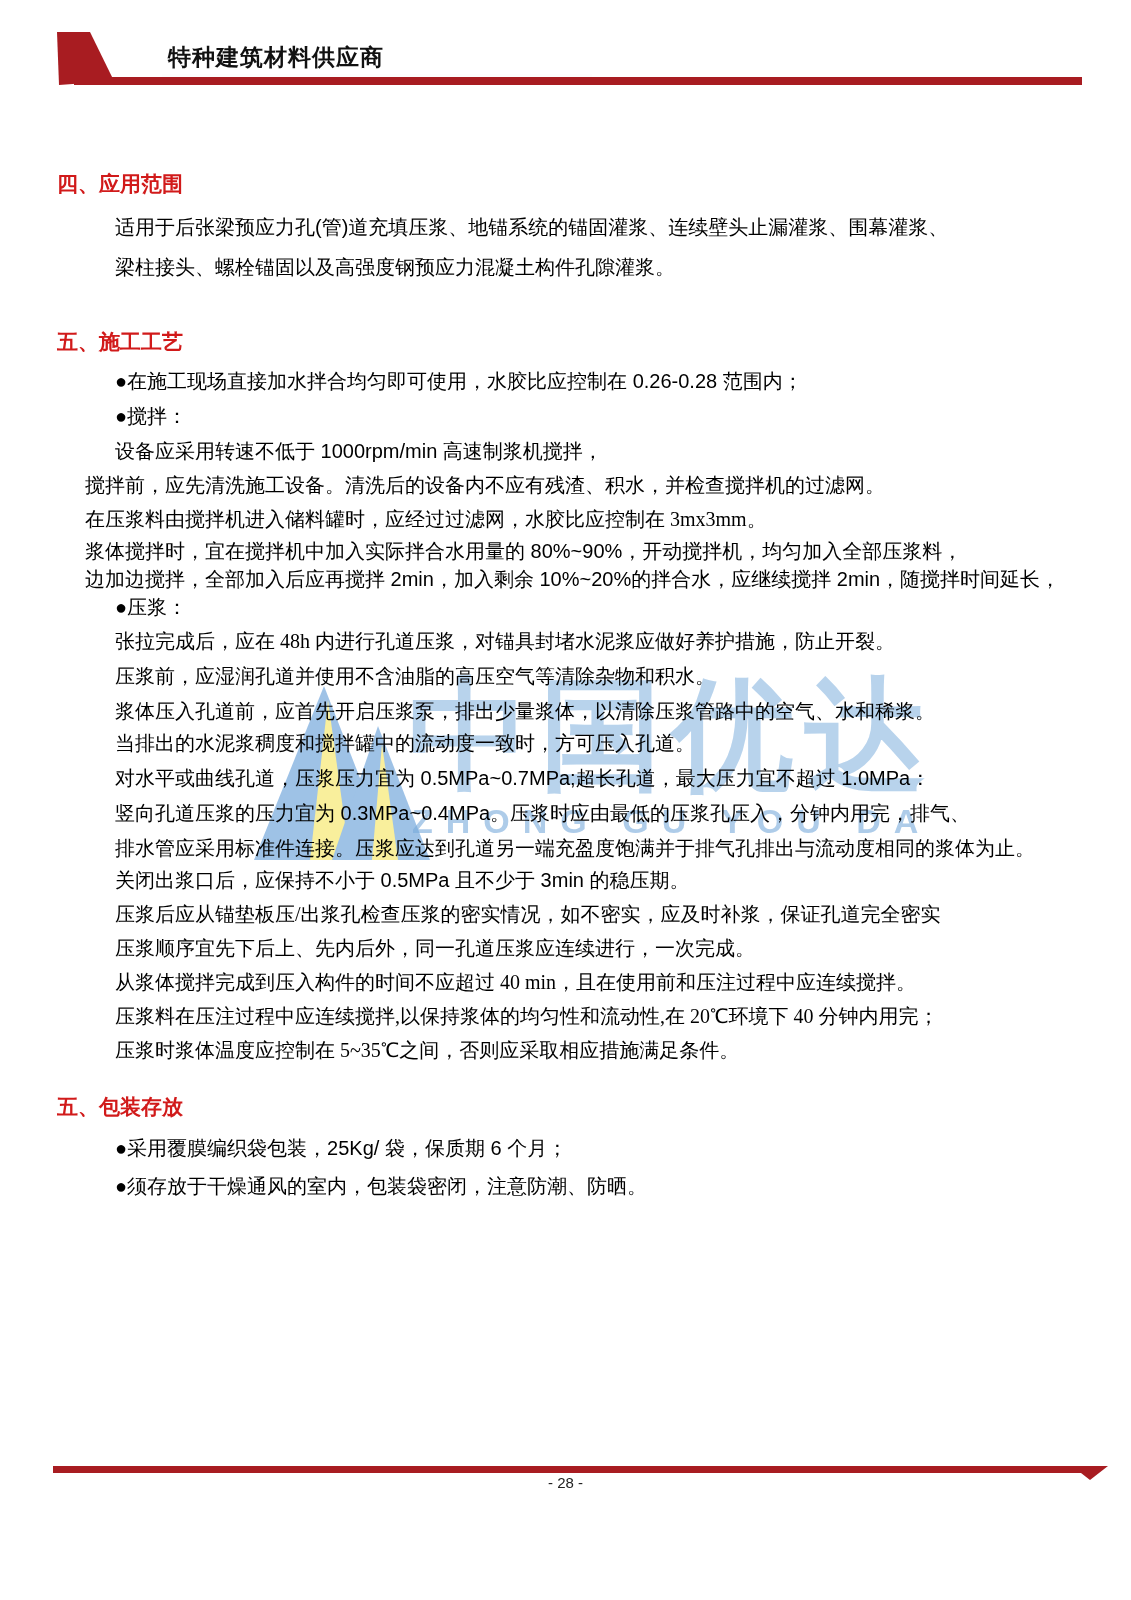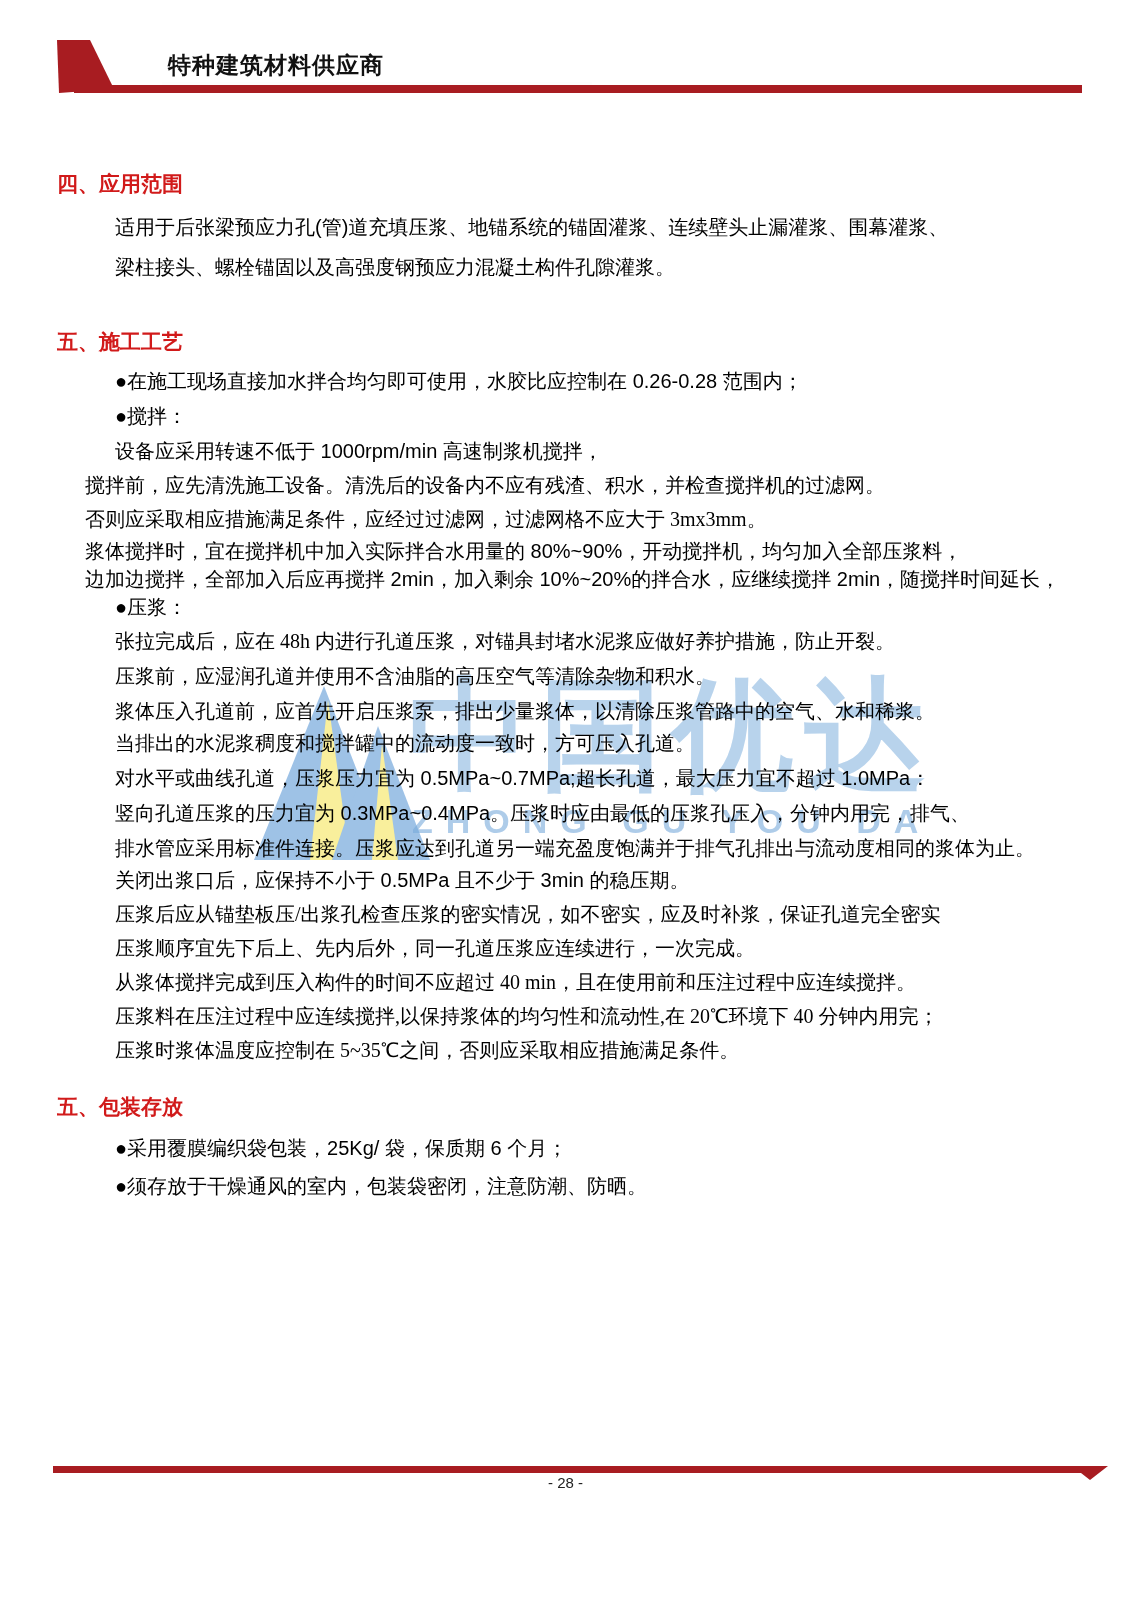--- a/index.html
+++ b/index.html
@@ -2,21 +2,21 @@
 <html><head>
 <meta charset="utf-8">
 <style>
   html,body{margin:0;padding:0;background:#ffffff;}
   .page{
     position:relative;width:1131px;height:1600px;background:#ffffff;
     overflow:hidden;font-family:"Liberation Sans","DejaVu Sans",sans-serif;
     color:#1a1a1a;
   }
   
-  .header{position:absolute;left:0;top:8px;width:1099px;height:100px;}
+  .header{position:absolute;left:0;top:0;width:1099px;height:100px;}
   .header-svg{position:absolute;left:52px;top:30px;}
   .header-title{
     position:absolute;left:168px;top:42px;font-size:23px;font-weight:bold;
     color:#111111;letter-spacing:1px;white-space:nowrap;
   }
   
   .watermark{position:absolute;left:0;top:0;width:1131px;height:1600px;z-index:0;pointer-events:none;}
   .wm-logo{position:absolute;left:252px;top:648px;opacity:.5;}
   .wm-cn{
     position:absolute;left:408px;top:655px;font-size:122px;font-weight:bold;
@@ -77,21 +77,21 @@
 
     <div class="sec-heading">四、应用范围</div>
     <div class="ln ind mt16">适用于后张梁预应力孔(管)道充填压浆、地锚系统的锚固灌浆、连续壁头止漏灌浆、围幕灌浆、</div>
     <div class="ln ind mt14">梁柱接头、螺栓锚固以及高强度钢预应力混凝土构件孔隙灌浆。</div>
 
     <div class="sec-heading mt48">五、施工工艺</div>
     <div class="ln ind mt12">●在施工现场直接加水拌合均匀即可使用，水胶比应控制在 0.26-0.28 范围内；</div>
     <div class="ln ind mt9">●搅拌：</div>
     <div class="ln ind mt9">设备应采用转速不低于 1000rpm/min 高速制浆机搅拌，</div>
     <div class="ln flush mt4">搅拌前，应先清洗施工设备。清洗后的设备内不应有残渣、积水，并检查搅拌机的过滤网。</div>
-    <div class="ln flush mt4">否则应采取相应措施满足条件，应经过过滤网，过滤网格不应大于 3mx3mm。</div>
+    <div class="ln flush mt4">在压浆料由搅拌机进入储料罐时，应经过过滤网，水胶比应控制在 3mx3mm。</div>
     <div class="ln flush mt6">浆体搅拌时，宜在搅拌机中加入实际拌合水用量的 80%~90%，开动搅拌机，均匀加入全部压浆料，</div>
     <div class="ln flush mt2">边加边搅拌，全部加入后应再搅拌 2min，加入剩余 10%~20%的拌合水，应继续搅拌 2min，随搅拌时间延长，</div>
     <div class="ln ind mt2">●压浆：</div>
     <div class="ln ind mt4">张拉完成后，应在 48h 内进行孔道压浆，对锚具封堵水泥浆应做好养护措施，防止开裂。</div>
     <div class="ln ind mt9">压浆前，应湿润孔道并使用不含油脂的高压空气等清除杂物和积水。</div>
     <div class="ln ind mt9">浆体压入孔道前，应首先开启压浆泵，排出少量浆体，以清除压浆管路中的空气、水和稀浆。</div>
     <div class="ln ind mt6">当排出的水泥浆稠度和搅拌罐中的流动度一致时，方可压入孔道。</div>
     <div class="ln ind mt9">对水平或曲线孔道，压浆压力宜为 0.5MPa~0.7MPa;超长孔道，最大压力宜不超过 1.0MPa：</div>
     <div class="ln ind mt9">竖向孔道压浆的压力宜为 0.3MPa~0.4MPa。压浆时应由最低的压浆孔压入，分钟内用完，排气、</div>
     <div class="ln ind mt9">排水管应采用标准件连接。压浆应达到孔道另一端充盈度饱满并于排气孔排出与流动度相同的浆体为止。</div>

